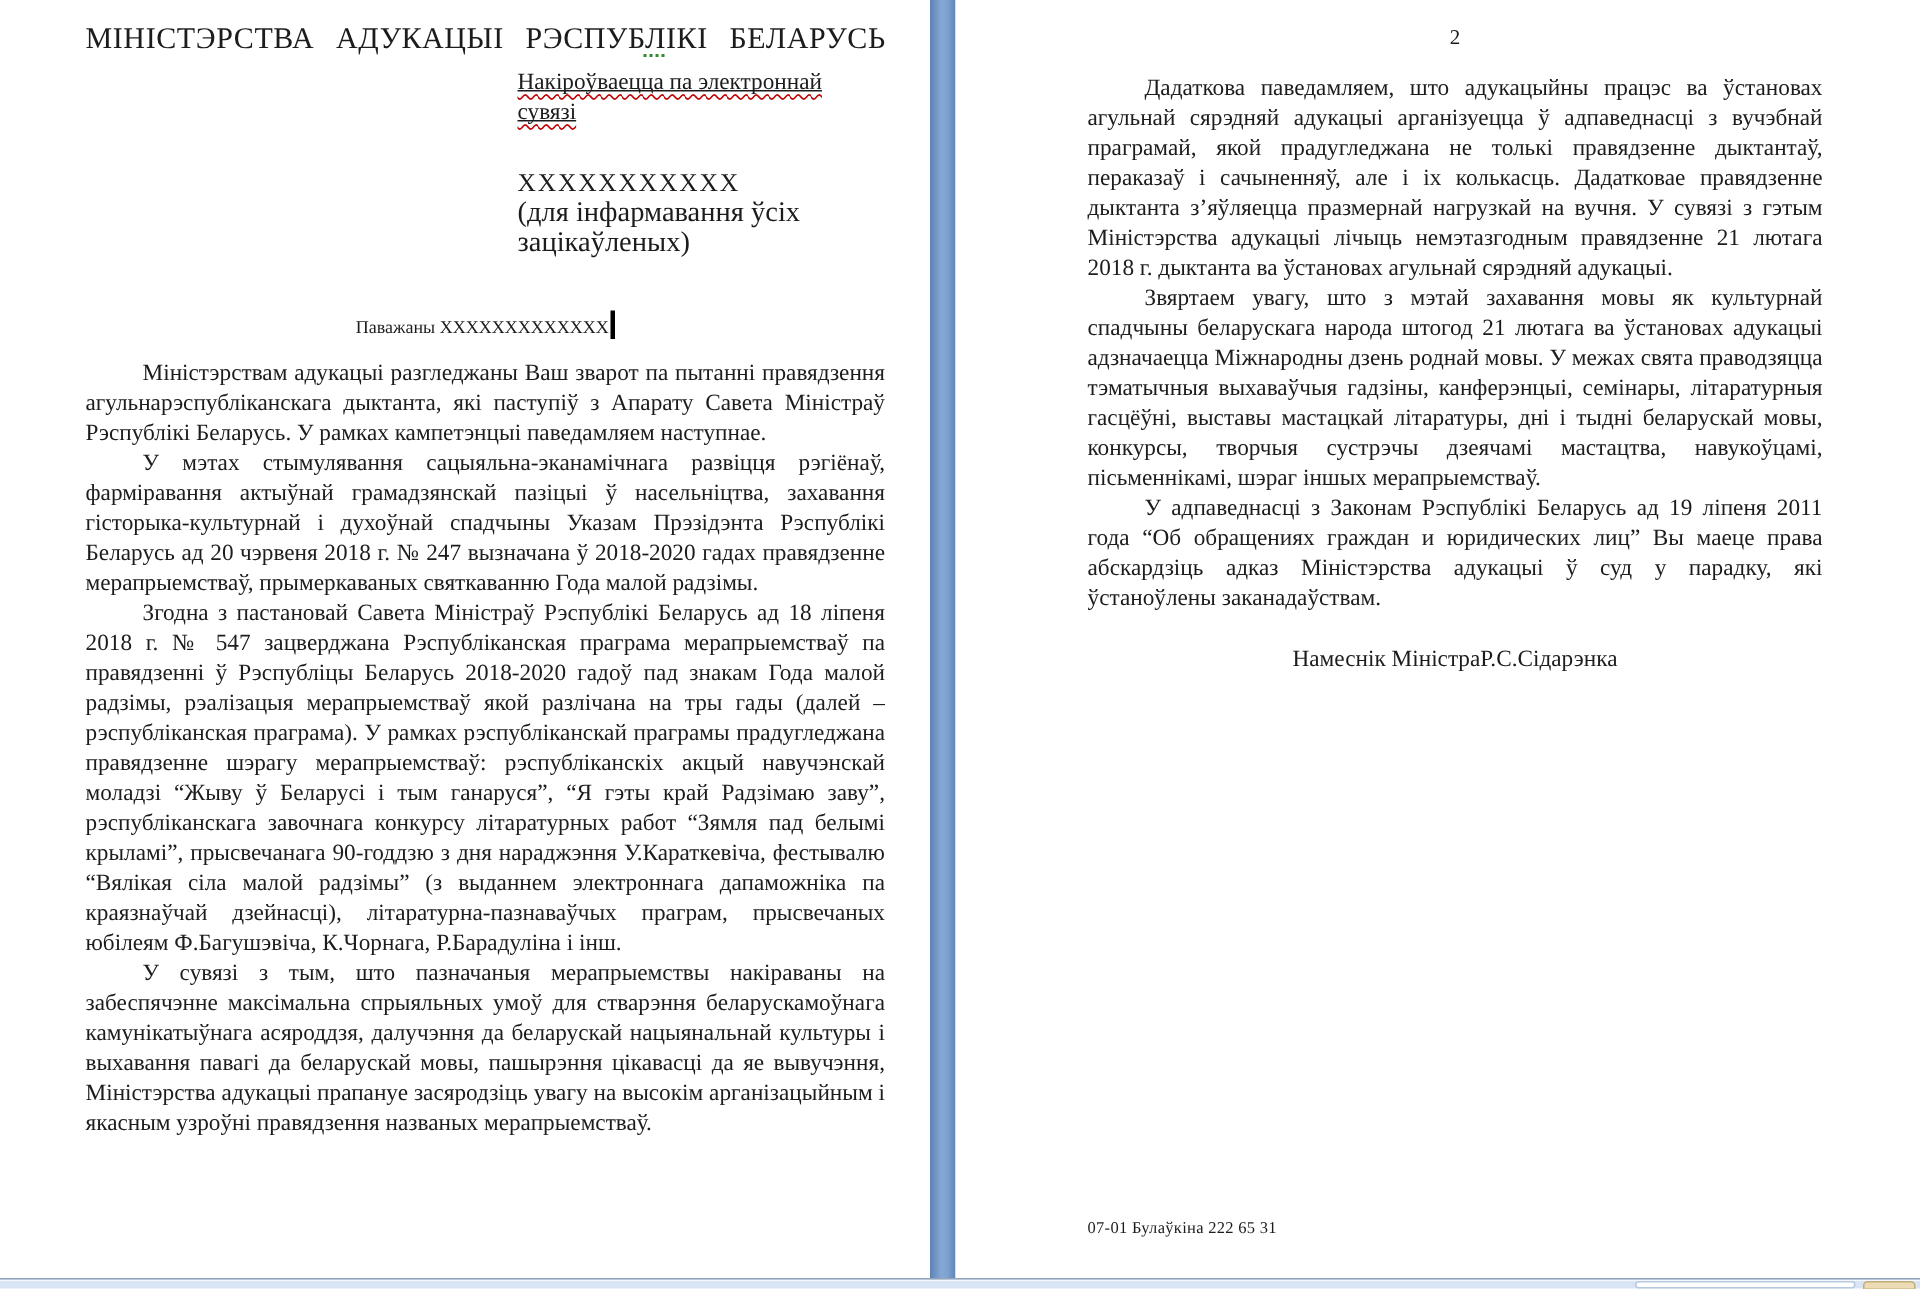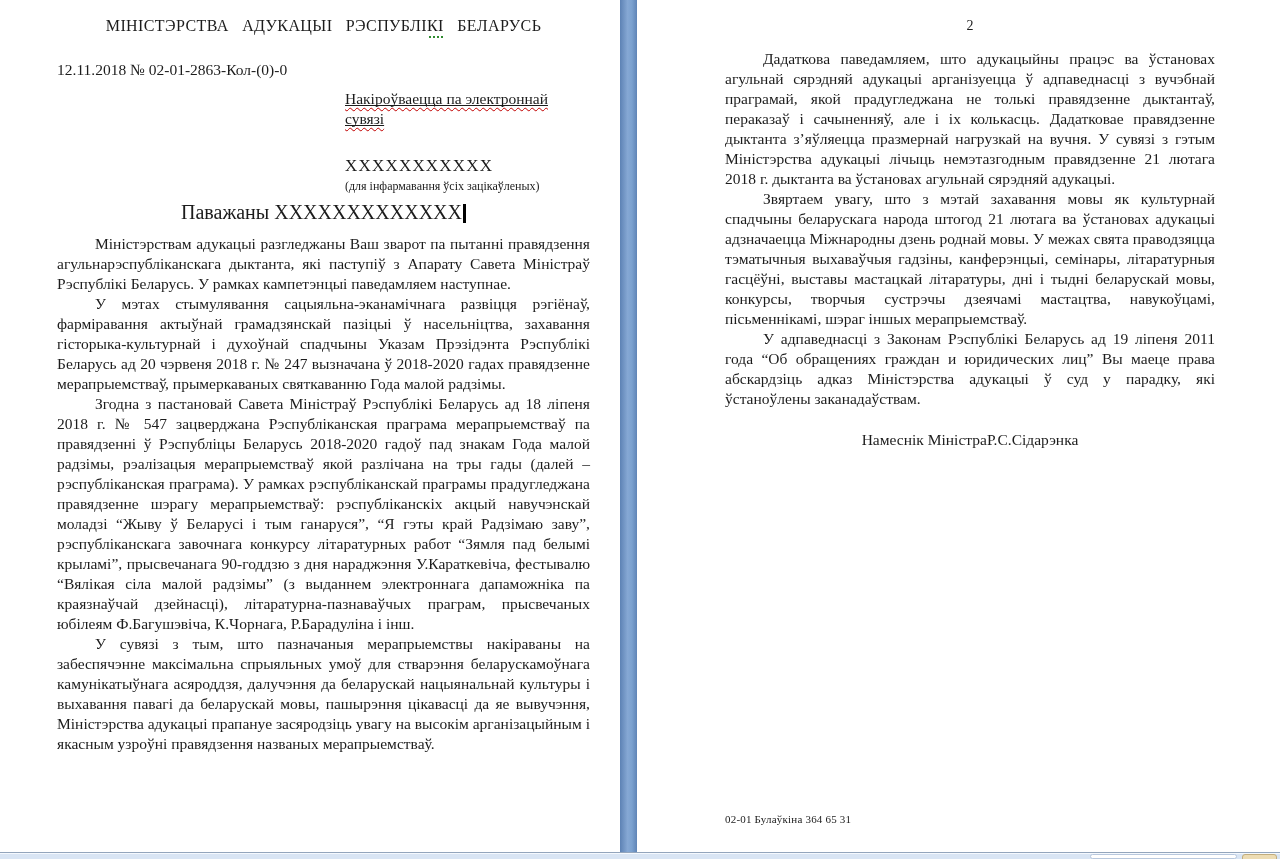--- a/index.html
+++ b/index.html
@@ -27,43 +27,43 @@
   .page-1 { width: 620px; padding: 16px 30px 0 57px; }
   .page-2 { width: 643px; padding: 16px 65px 0 88px; }
   .page-gap {
     width: 17px; height: 852px;
     background: linear-gradient(to right, #5d82b4, #86a8d4 45%, #7ba1cf 70%, #5f84b6);
     flex: 0 0 auto;
   }
   
   .doc-title {
     text-align: center;
-    font-size: 16px;
+    font-size: 20px;
     word-spacing: 9px;
     letter-spacing: 0.4px;
     position: relative;
     white-space: nowrap;
   }
   .grammar-squiggle {
     position: absolute;
     left: 372px; top: 19px;
     width: 14px; height: 3px;
     border-bottom: 2px dotted #2e8b2e;
   }
   .ref-line { margin-top: 24px; }
   .addr-block { margin-left: 288px; width: 240px; margin-top: 9px; }
   .delivery { text-decoration: underline; text-decoration-skip-ink: none; }
   .delivery .wavy {
     text-decoration: underline wavy #c00000;
     text-decoration-thickness: 1px;
     text-underline-offset: 3px;
   }
   .addressee { margin-top: 27px; font-size: 17px; letter-spacing: 1.2px; }
-  .addressee-note { font-size: 12px; }
-  .salutation { text-align: center; margin-top: 6px; font-size: 20px; }
+  .addressee-note { font-size: 19px; }
+  .salutation { text-align: center; margin-top: 35px; font-size: 12px; }
   .caret {
     display: inline-block;
     width: 3px; height: 19px;
     background: #000;
     vertical-align: -4px;
     margin-left: 1px;
   }
   .body-text { margin-top: 11px; }
   .page-2 .body-text { margin-top: 6px; }
   p.para {
@@ -113,21 +113,20 @@
 <body>
 
 <div class="viewport">
 
   <div class="page page-1">
     <div class="doc-title">
       <span>МІНІСТЭРСТВА АДУКАЦЫІ РЭСПУБЛІКІ БЕЛАРУСЬ</span>
       <span class="grammar-squiggle"></span>
     </div>
 
-    <div class="ref-line">12.11.2018 № 02-01-2863-Кол-(0)-0</div>
 
     <div class="addr-block">
       <div class="delivery">
         <span class="wavy">Накіроўваецца па электроннай сувязі</span>
       </div>
       <div class="addressee">ХХХХХХХХХХХ</div>
       <div class="addressee-note">(для інфармавання ўсіх зацікаўленых)</div>
     </div>
 
     <div class="salutation">
@@ -151,21 +150,21 @@
       <p class="para">Дадаткова паведамляем, што адукацыйны працэс ва ўстановах агульнай сярэдняй адукацыі арганізуецца ў адпаведнасці з вучэбнай праграмай, якой прадугледжана не толькі правядзенне дыктантаў, пераказаў і сачыненняў, але і іх колькасць. Дадатковае правядзенне дыктанта з’яўляецца празмернай нагрузкай на вучня. У сувязі з гэтым Міністэрства адукацыі лічыць немэтазгодным правядзенне 21 лютага 2018 г. дыктанта ва ўстановах агульнай сярэдняй адукацыі.</p>
       <p class="para">Звяртаем увагу, што з мэтай захавання мовы як культурнай спадчыны беларускага народа штогод 21 лютага ва ўстановах  адукацыі адзначаецца Міжнародны дзень роднай мовы. У межах свята праводзяцца тэматычныя выхаваўчыя гадзіны, канферэнцыі, семінары, літаратурныя гасцёўні, выставы мастацкай літаратуры, дні і тыдні беларускай мовы, конкурсы, творчыя сустрэчы дзеячамі мастацтва, навукоўцамі, пісьменнікамі, шэраг іншых мерапрыемстваў.</p>
       <p class="para">У адпаведнасці з Законам Рэспублікі Беларусь ад 19 ліпеня 2011 года “Об обращениях граждан и юридических лиц” Вы маеце права абскардзіць адказ Міністэрства адукацыі ў суд у парадку, які ўстаноўлены заканадаўствам.</p>
     </div>
 
     <div class="sig-row">
       <span>Намеснік Міністра</span>
       <span>Р.С.Сідарэнка</span>
     </div>
 
-    <div class="footer-note">02-01 Булаўкіна 364 65 31</div>
+    <div class="footer-note">07-01 Булаўкіна 222 65 31</div>
   </div>
 
 </div>
 
 <div class="bottom-bar">
   <div class="scroll-thumb"></div>
   <div class="corner-button"></div>
 </div>
 
 </body></html>

